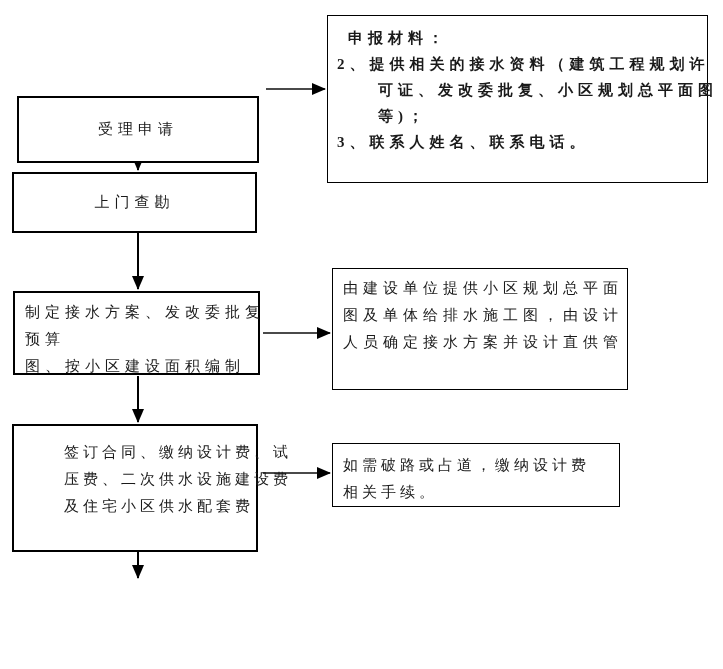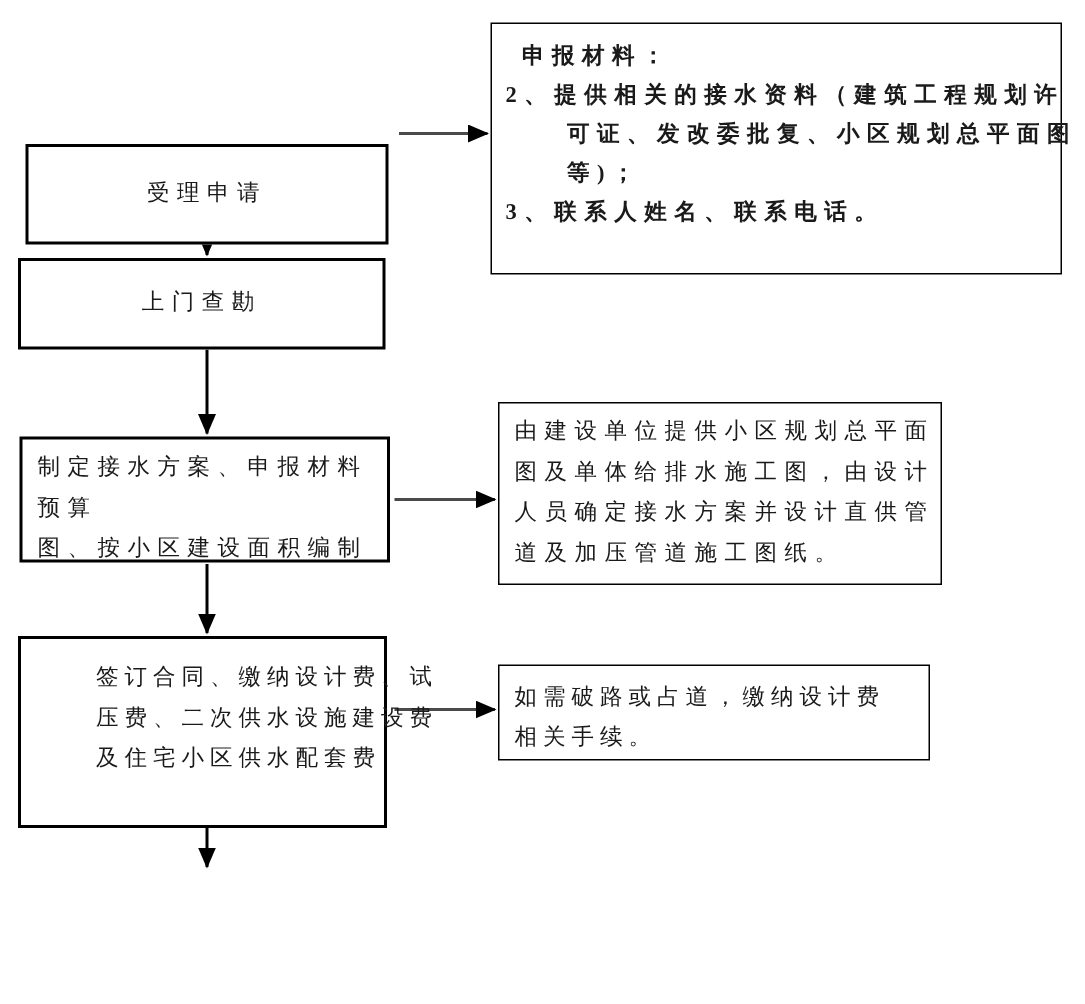--- a/index.html
+++ b/index.html
@@ -61,21 +61,21 @@
   <div class="box step center" id="step-accept" style="left:17px;top:52px;width:242px;height:67px;margin-top:44px;">
     <span>受理申请</span>
   </div>
 
   <div class="box step center" id="step-survey" style="left:12px;top:172px;width:245px;height:61px;justify-content:center;">
     <span>上门查勘</span>
   </div>
 
   <div class="box step" id="step-plan" style="left:13px;top:291px;width:247px;height:84px;">
     <div class="lines">
-      <div class="line">制定接水方案、申报材料</div>
+      <div class="line">制定接水方案、发改委批复</div>
       <div class="line">预算</div>
       <div class="line">图、按小区建设面积编制</div>
     </div>
   </div>
 
   <div class="box step tight" id="step-contract" style="left:12px;top:424px;width:246px;height:128px;padding-left:40px;">
     <div class="lines">
       <div class="line">签订合同、缴纳设计费、试</div>
       <div class="line">压费、二次供水设施建设费</div>
       <div class="line">及住宅小区供水配套费</div>
@@ -91,21 +91,20 @@
       <div class="line indent-cont">等)；</div>
       <div class="line">3、联系人姓名、联系电话。</div>
     </div>
   </div>
 
   <div class="box note" id="note-design" style="left:332px;top:268px;width:296px;height:122px;">
     <div class="lines">
       <div class="line">由建设单位提供小区规划总平面</div>
       <div class="line">图及单体给排水施工图，由设计</div>
       <div class="line">人员确定接水方案并设计直供管</div>
-      <div class="line">道及加压管道施工图纸。</div>
     </div>
   </div>
 
   <div class="box note tight" id="note-road" style="left:332px;top:443px;width:288px;height:64px;">
     <div class="lines">
       <div class="line">如需破路或占道，缴纳设计费</div>
       <div class="line">相关手续。</div>
     </div>
   </div>
 

